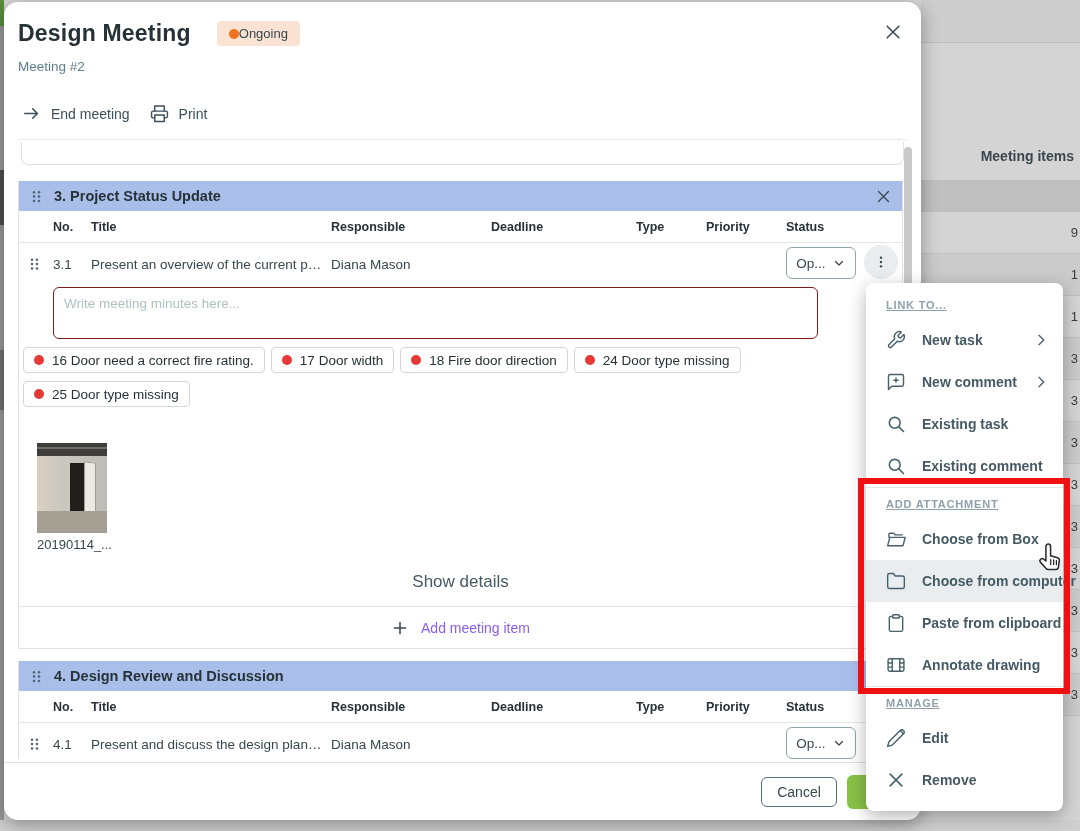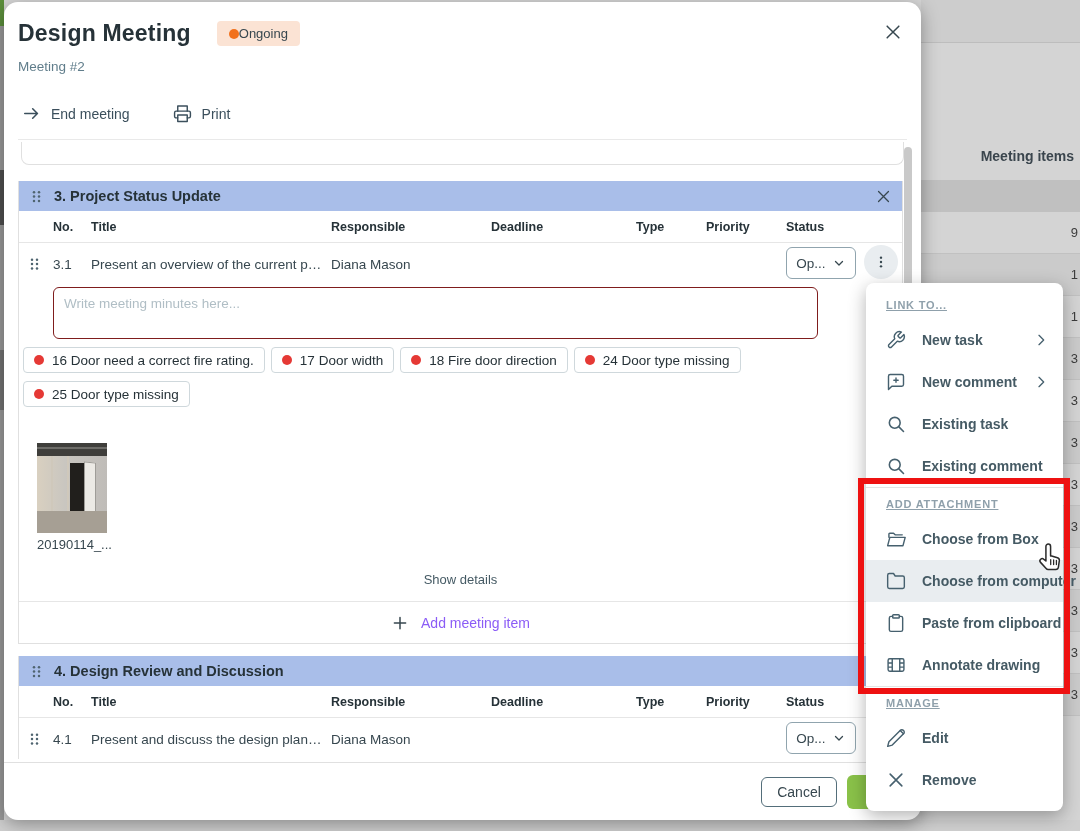--- a/index.html
+++ b/index.html
@@ -21,21 +21,21 @@
 
   
   .modal { position:absolute; left:4px; top:2px; width:917px; height:818px; background:#fff; border-radius:14px; box-shadow:0 4px 18px rgba(0,0,0,.35); }
   .m-header { position:relative; padding:18px 14px 0 14px; }
   .title-row { display:flex; align-items:center; gap:14px; }
   .m-title { font-size:23px; font-weight:700; color:#263238; letter-spacing:.2px; }
   .badge { display:inline-flex; align-items:center; background:var(--c-badge_bg,#fbe3d4); border-radius:4px; padding:5px 12px; font-size:13px; font-weight:500; color:#37474f;margin-left:12px; }
   .badge-dot { width:10px; height:10px; border-radius:50%; background:var(--c-orange,#f2711c); }
   .m-subtitle { margin-top:12px; font-size:13.5px; color:#607d8b; }
   .m-close { position:absolute; right:14px; top:16px; width:28px; height:28px; display:flex; align-items:center; justify-content:center; cursor:pointer; }
-  .toolbar { display:flex; gap:43px; margin-top:30px; padding-left:4px; }
+  .toolbar { display:flex; gap:20px; margin-top:30px; padding-left:4px; }
   .tb-item { display:flex; align-items:center; gap:10px; font-size:14px; font-weight:500; color:#3b4f5c; cursor:pointer; }
   .m-divider { height:1px; background:#e9e9e9; margin-top:16px; }
 
   .scroll-area { position:relative; height:619px; padding:0 14px; overflow:hidden; }
   .scrollbar-thumb { position:absolute; right:9px; top:7px; width:8px; height:608px; background:#c9c9c9; border-radius:4px; }
 
   .cut-box { height:23px; margin:2px 3px 0 3px; border:1px solid #e0e0e0; border-top:none; border-radius:0 0 8px 8px; }
 
   .section { margin-top:16px; border:1px solid #e0e0e0; border-top:none; width:885px; }
   .sec-bar { height:30px; background:var(--c-blue_bar,#a9bee9); display:flex; align-items:center; padding:0 8px 0 10px; }
@@ -60,21 +60,21 @@
   .thumb { position:relative; width:70px; height:90px; overflow:hidden; background:#b9b3ac; cursor:pointer; }
   .th-ceil { position:absolute; left:0; top:0; width:100%; height:13px; background:#3f3e3b; }
   .th-beam { position:absolute; left:0; top:4px; width:100%; height:2px; background:#6d6c68; }
   .th-wall { position:absolute; left:0; top:13px; width:100%; height:55px; background:linear-gradient(90deg,#d9d0c0,#c9c6c0 40%,#bfbcb8); }
   .th-seam { position:absolute; top:13px; width:2px; height:55px; background:#cfc8bb; }
   .th-door-hole { position:absolute; left:33px; top:20px; width:22px; height:50px; background:#211f1c; }
   .th-door-leaf { position:absolute; left:47px; top:19px; width:12px; height:52px; background:#eceae5; border:1px solid #9f9d98; transform:skewY(6deg); }
   .th-floor { position:absolute; left:0; bottom:0; width:100%; height:22px; background:#a69f94; }
   .th-caption { margin-top:4px; font-size:13px; color:#37474f; white-space:nowrap; }
 
-  .show-details { text-align:center; font-size:13px; font-weight:500; color:#455a64; padding:20px 0 14px 0; cursor:pointer; }
+  .show-details { text-align:center; font-size:17px; font-weight:500; color:#455a64; padding:20px 0 14px 0; cursor:pointer; }
   .add-item { border-top:1px solid #e6e6e6; height:42px; display:flex; align-items:center; justify-content:center; gap:12px; font-size:14px; font-weight:500; color:#8b5cf6; cursor:pointer; }
 
   .m-footer { position:absolute; left:0; bottom:0; width:100%; height:58px; border-top:1px solid #e0e0e0; display:flex; align-items:center; justify-content:flex-end; padding:0 12px; gap:10px; border-radius:0 0 14px 14px; }
   .btn-cancel { width:76px; height:30px; border:1px solid #546e7a; border-radius:6px; background:#fff; font-family:inherit; font-size:14px; font-weight:500; color:#37474f; cursor:pointer; }
   .btn-save { width:62px; height:34px; border:none; border-radius:6px; background:var(--c-green,#8ac249); cursor:pointer; }
 
   
   .ctx-menu { position:absolute; left:866px; top:283px; width:197px; background:#fff; border-radius:8px; box-shadow:0 5px 18px rgba(0,0,0,.3); padding:6px 0 10px 0; z-index:20; }
   .ctx-label { height:30px; line-height:32px; padding:0 20px; font-size:11px; font-weight:700; color:#8fa0ab; letter-spacing:.8px;text-decoration:underline; }
   .ctx-item { height:42px; display:flex; align-items:center; gap:16px; padding:0 14px 0 20px; font-size:14px; font-weight:500; color:#455a64; cursor:pointer; }

